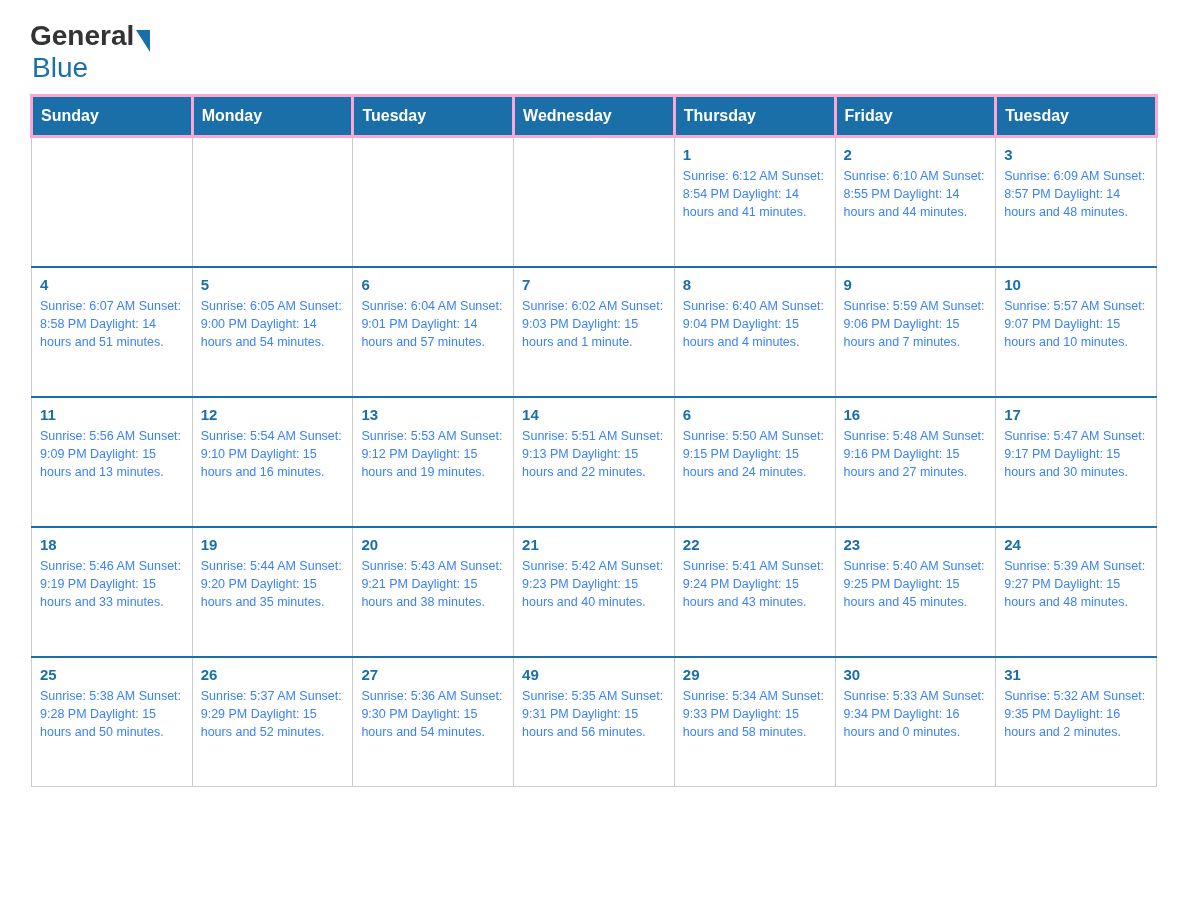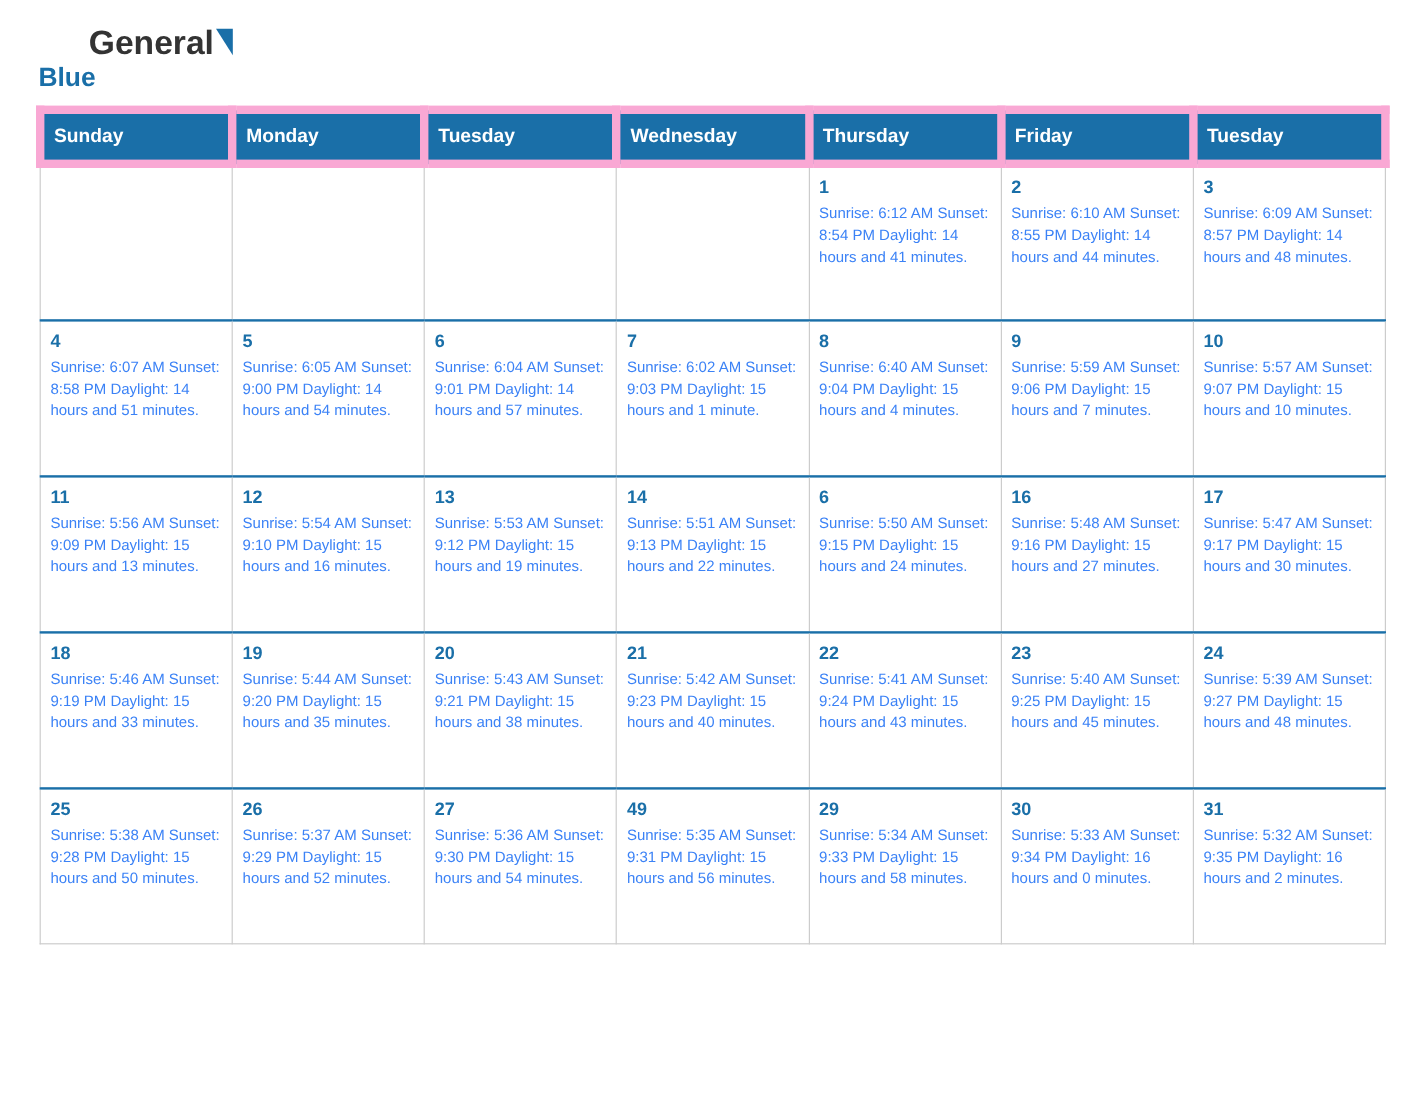--- a/index.html
+++ b/index.html
@@ -16,40 +16,39 @@
       align-items: flex-start;
       margin-bottom: 10px;
     }
     .logo {
       display: flex;
       flex-direction: column;
       align-items: flex-start;
     }
     .logo-top {
       display: flex;
-      align-items: flex-start;
-      margin-left: 44px;
+      align-items: flex-end;
     }
     .logo-general {
       font-size: 28px;
       font-weight: bold;
       color: #333;
     }
     .logo-triangle {
       width: 0;
       height: 0;
       border-left: 14px solid transparent;
       border-right: 0px solid transparent;
       border-top: 22px solid #1a6fa8;
       margin-left: 2px;
       margin-top: 4px;
     }
     .logo-blue {
-      font-size: 22px;
-      font-weight: bold;
+      font-size: 28px;
+      font-weight: normal;
       color: #1a6fa8;
       margin-left: 2px;
     }
     .title-section {
       text-align: right;
     }
     .month-title {
       font-size: 52px;
       font-weight: bold;
       color: #333;
@@ -65,21 +64,21 @@
       border-collapse: collapse;
       margin-top: 10px;
     }
     thead tr th {
       background-color: #1a6fa8;
       color: #fff;
       font-size: 16px;
       font-weight: bold;
       padding: 10px 8px;
       text-align: left;
-      border: 7px solid #f9a8d4;
+      border: 3px solid #f9a8d4;
     }
     tbody tr td {
       vertical-align: top;
       border: 1px solid #ccc;
       padding: 8px 8px;
       width: 14.28%;
       font-size: 13px;
       color: #333;
       min-height: 110px;
       height: 130px;

